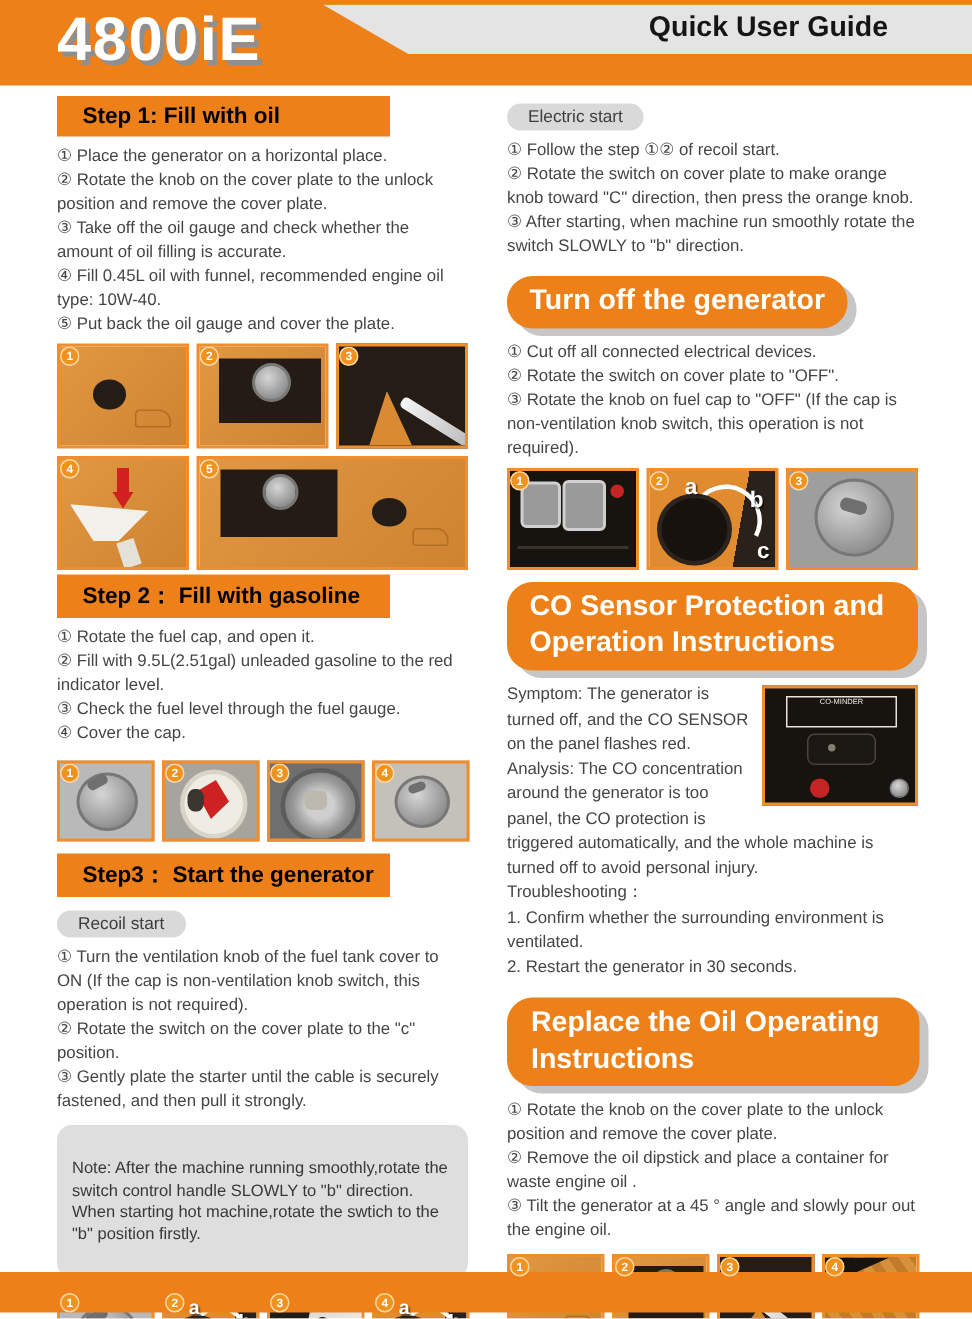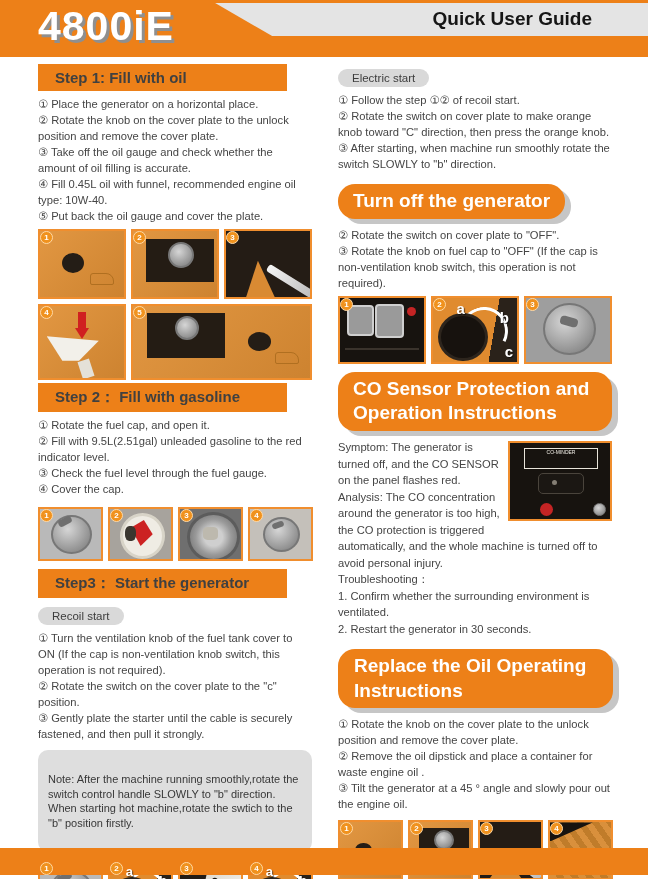--- a/index.html
+++ b/index.html
@@ -11,22 +11,22 @@
   .hdr-gray{position:absolute;left:0;top:3px;width:648px;height:33px;background:#E4E4E4;
             clip-path:polygon(33.2% 0,100% 0,100% 100%,42% 100%);}
   .logo{position:absolute;left:38px;top:3px;font-size:41px;font-weight:800;color:#fff;
         text-shadow:3px 3px 0 #8f8f8f;letter-spacing:1px;}
   .guide-title{position:absolute;right:56px;top:8px;font-size:19px;font-weight:bold;color:#151515;margin-left:24px;}
 
   
   .col{position:absolute;top:64px;width:274px;}
   .col-l{left:38px;} .col-r{left:338px;}
 
-  .step-head{background:#ED8018;color:#404040;font-weight:bold;font-size:15px;
-             padding:5px 0 5px 17px;width:249px;box-sizing:border-box;}
+  .step-head{background:#ED8018;color:#000000;font-weight:bold;font-size:15px;
+             padding:5px 0 5px 17px;width:222px;box-sizing:border-box;}
   .big-head{display:inline-block;background:#ED8018;color:#fff;font-weight:bold;font-size:19px;
             line-height:1.3;padding:5px 15px;border-radius:17px;box-shadow:6px 5px 0 #c6c6c6;}
   .pill{display:inline-block;background:#D9D9D9;border-radius:11px;padding:3px 14px;
         font-size:11.5px;color:#3d3d3d;}
   .note{background:#DEDEDE;border-radius:10px;padding:22px 10px;font-size:11px;
         line-height:14.5px;color:#383838;}
   .li{font-size:11.2px;line-height:16px;color:#454545;}
   .list{margin-top:5px;}
 
   
@@ -205,20 +205,21 @@
 
     <div style="margin-top:4px;"><span class="pill">Electric start</span></div>
     <div class="list">
       <div class="li">① Follow the step ①② of recoil start.</div>
       <div class="li">② Rotate the switch on cover plate to make orange knob toward "C" direction, then press the orange knob.</div>
       <div class="li">③ After starting, when machine run smoothly rotate the switch SLOWLY to "b" direction.</div>
     </div>
 
     <div class="mt12"><span class="big-head">Turn off the generator</span></div>
     <div class="list mt8">
+      <div class="li">① Cut off all connected electrical devices.</div>
       <div class="li">② Rotate the switch on cover plate to "OFF".</div>
       <div class="li">③ Rotate the knob on fuel cap to "OFF" (If the cap is non-ventilation knob switch, this operation is not required).</div>
     </div>
 
     <div class="prow mt5">
       <div class="photo bg-panel" style="width:88px;height:68px;">
         <span class="badge">1</span>
         <div class="shape outlet" style="left:8%;top:12%;width:28%;height:42%;"></div>
         <div class="shape outlet" style="left:42%;top:10%;width:30%;height:46%;"></div>
         <div class="shape red-btn" style="right:10%;top:14%;width:9px;height:9px;"></div>
@@ -243,21 +244,21 @@
 
     <div class="co-wrap mt8" style="overflow:hidden;">
       <div class="photo bg-panel co-photo">
         <div class="shape co-label" style="left:14%;top:6%;width:72%;height:26%;">CO-MINDER</div>
         <div class="shape module" style="left:28%;top:40%;width:44%;height:24%;"></div>
         <div class="shape" style="left:42%;top:48%;width:5px;height:5px;background:#847e74;border-radius:50%;"></div>
         <div class="shape red-btn" style="left:30%;bottom:4%;width:13px;height:13px;"></div>
         <div class="shape cap" style="right:4%;bottom:4%;width:11px;height:11px;border-width:1px;"></div>
       </div>
       <div class="co-text">Symptom: The generator is turned off, and the CO SENSOR on the panel flashes red.</div>
-      <div class="co-text">Analysis: The CO concentration around the generator is too high, the CO protection is triggered automatically, and the whole machine is turned off to avoid personal injury.</div>
+      <div class="co-text">Analysis: The CO concentration around the generator is too panel, the CO protection is triggered automatically, and the whole machine is turned off to avoid personal injury.</div>
       <div class="co-text">Troubleshooting：</div>
       <div class="co-text">1. Confirm whether the surrounding environment is ventilated.</div>
       <div class="co-text">2. Restart the generator in 30 seconds.</div>
     </div>
 
     <div class="mt12"><span class="big-head" style="width:244px;padding-left:16px;">Replace the Oil Operating Instructions</span></div>
     <div class="list mt8">
       <div class="li">① Rotate the knob on the cover plate to the unlock position and remove the cover plate.</div>
       <div class="li">② Remove the oil dipstick and place a container for waste engine oil .</div>
       <div class="li">③ Tilt the generator at a 45 ° angle and slowly pour out the engine oil.</div>

